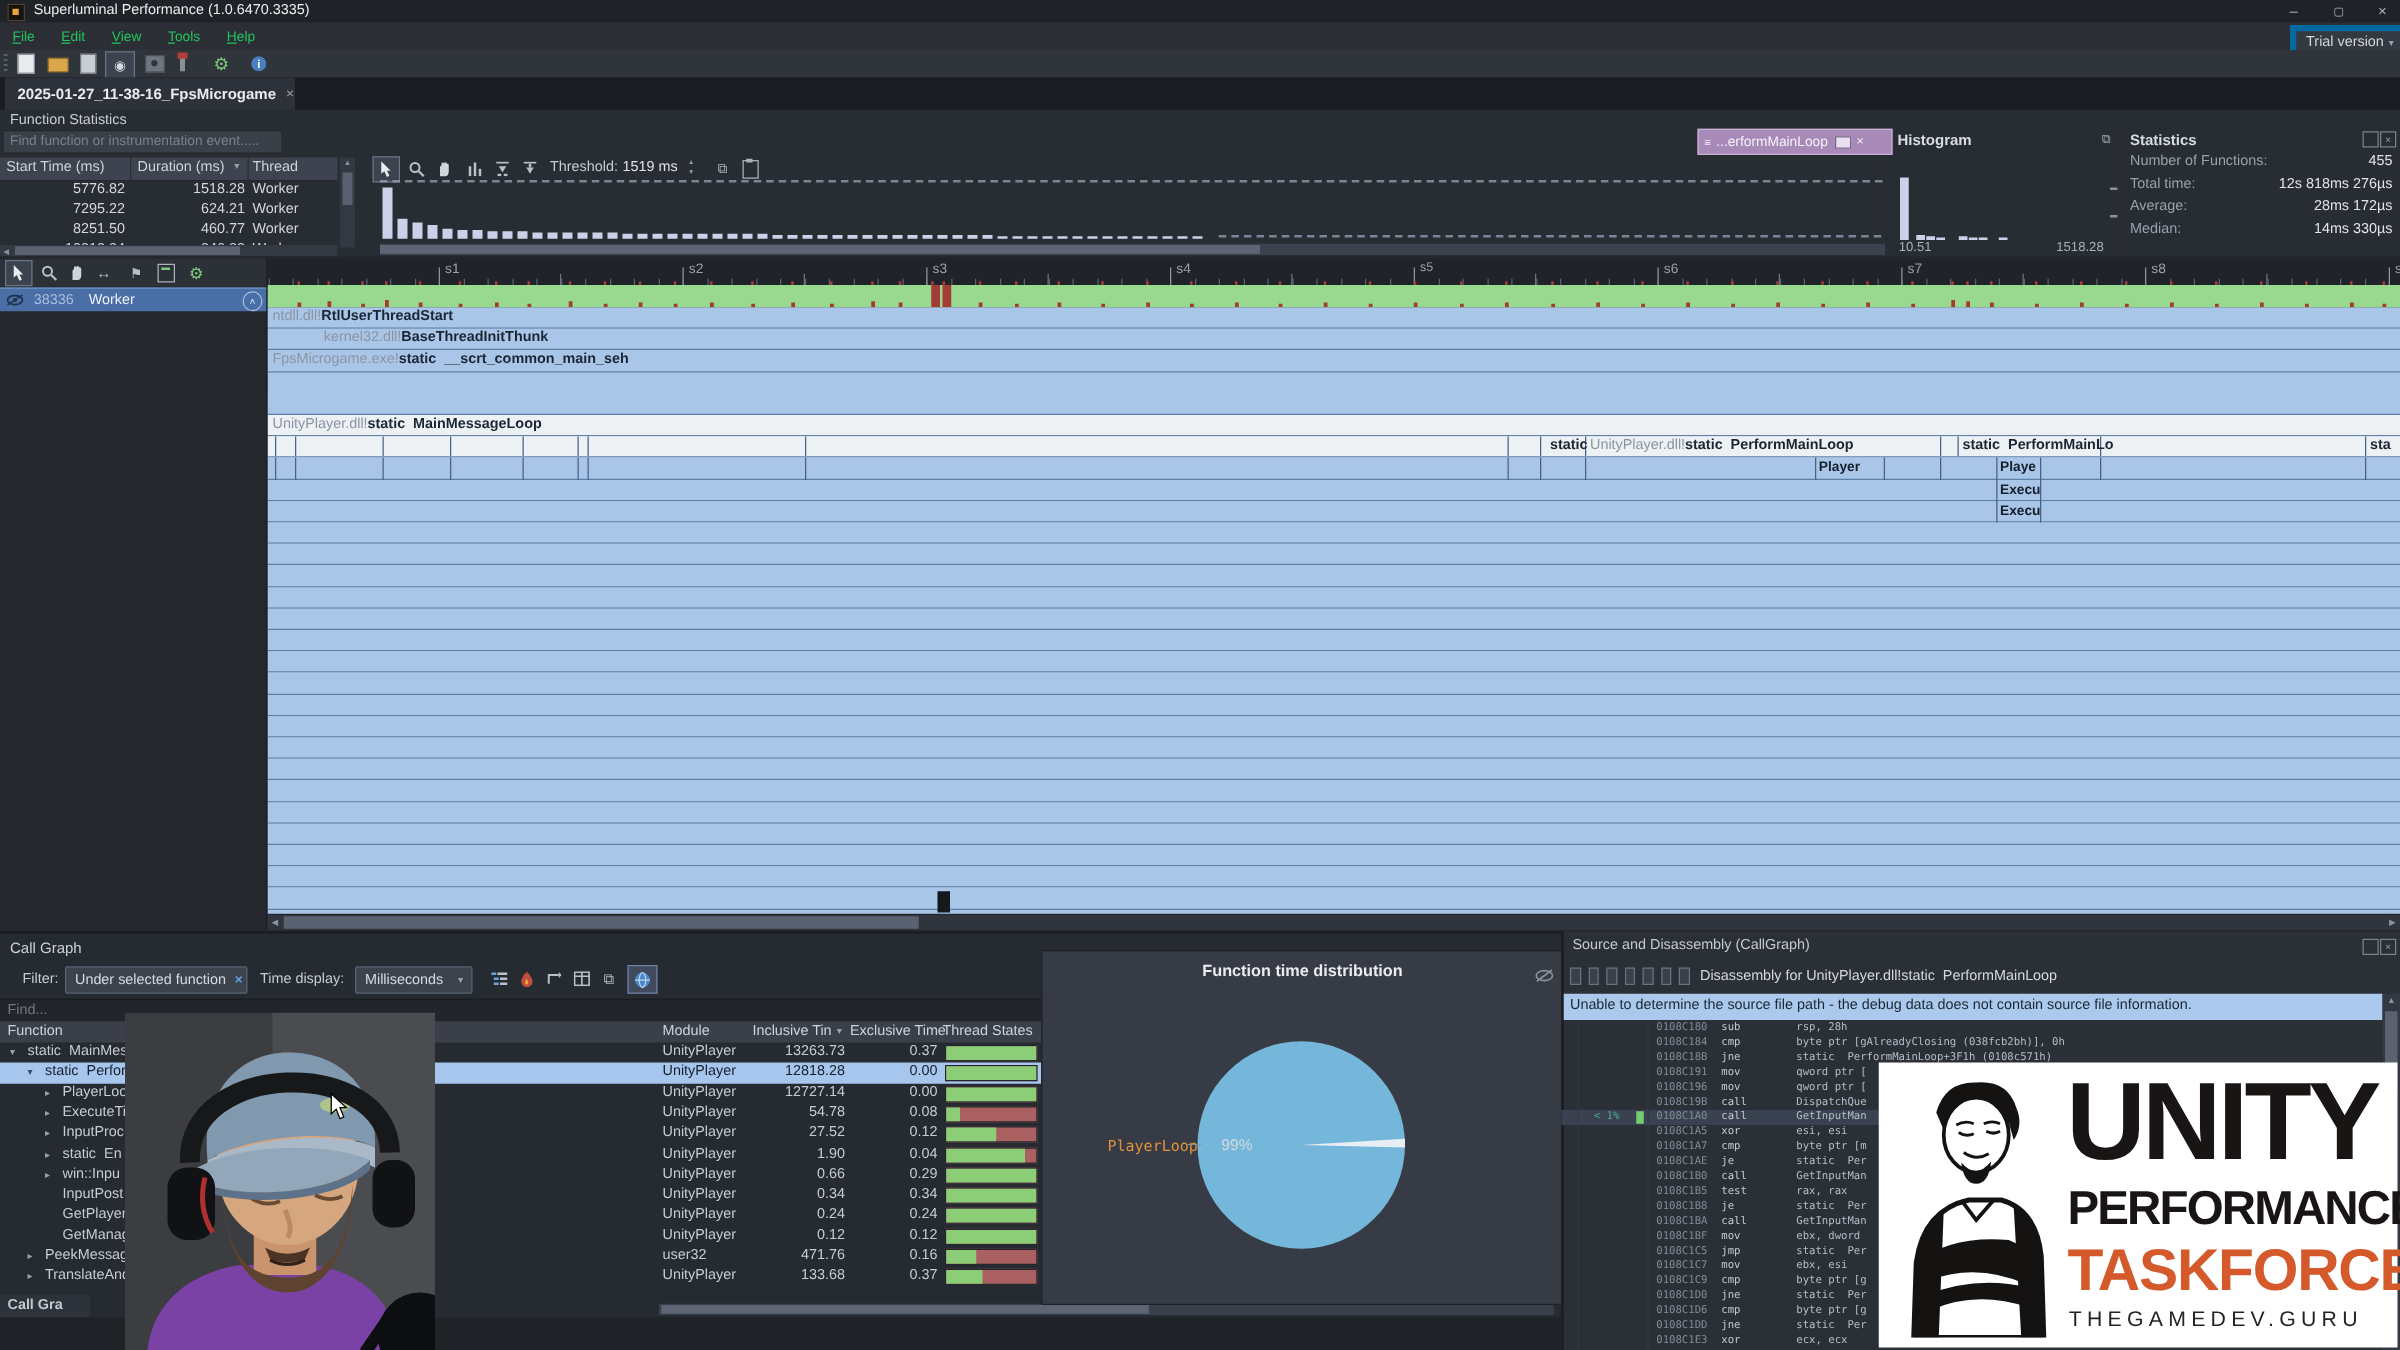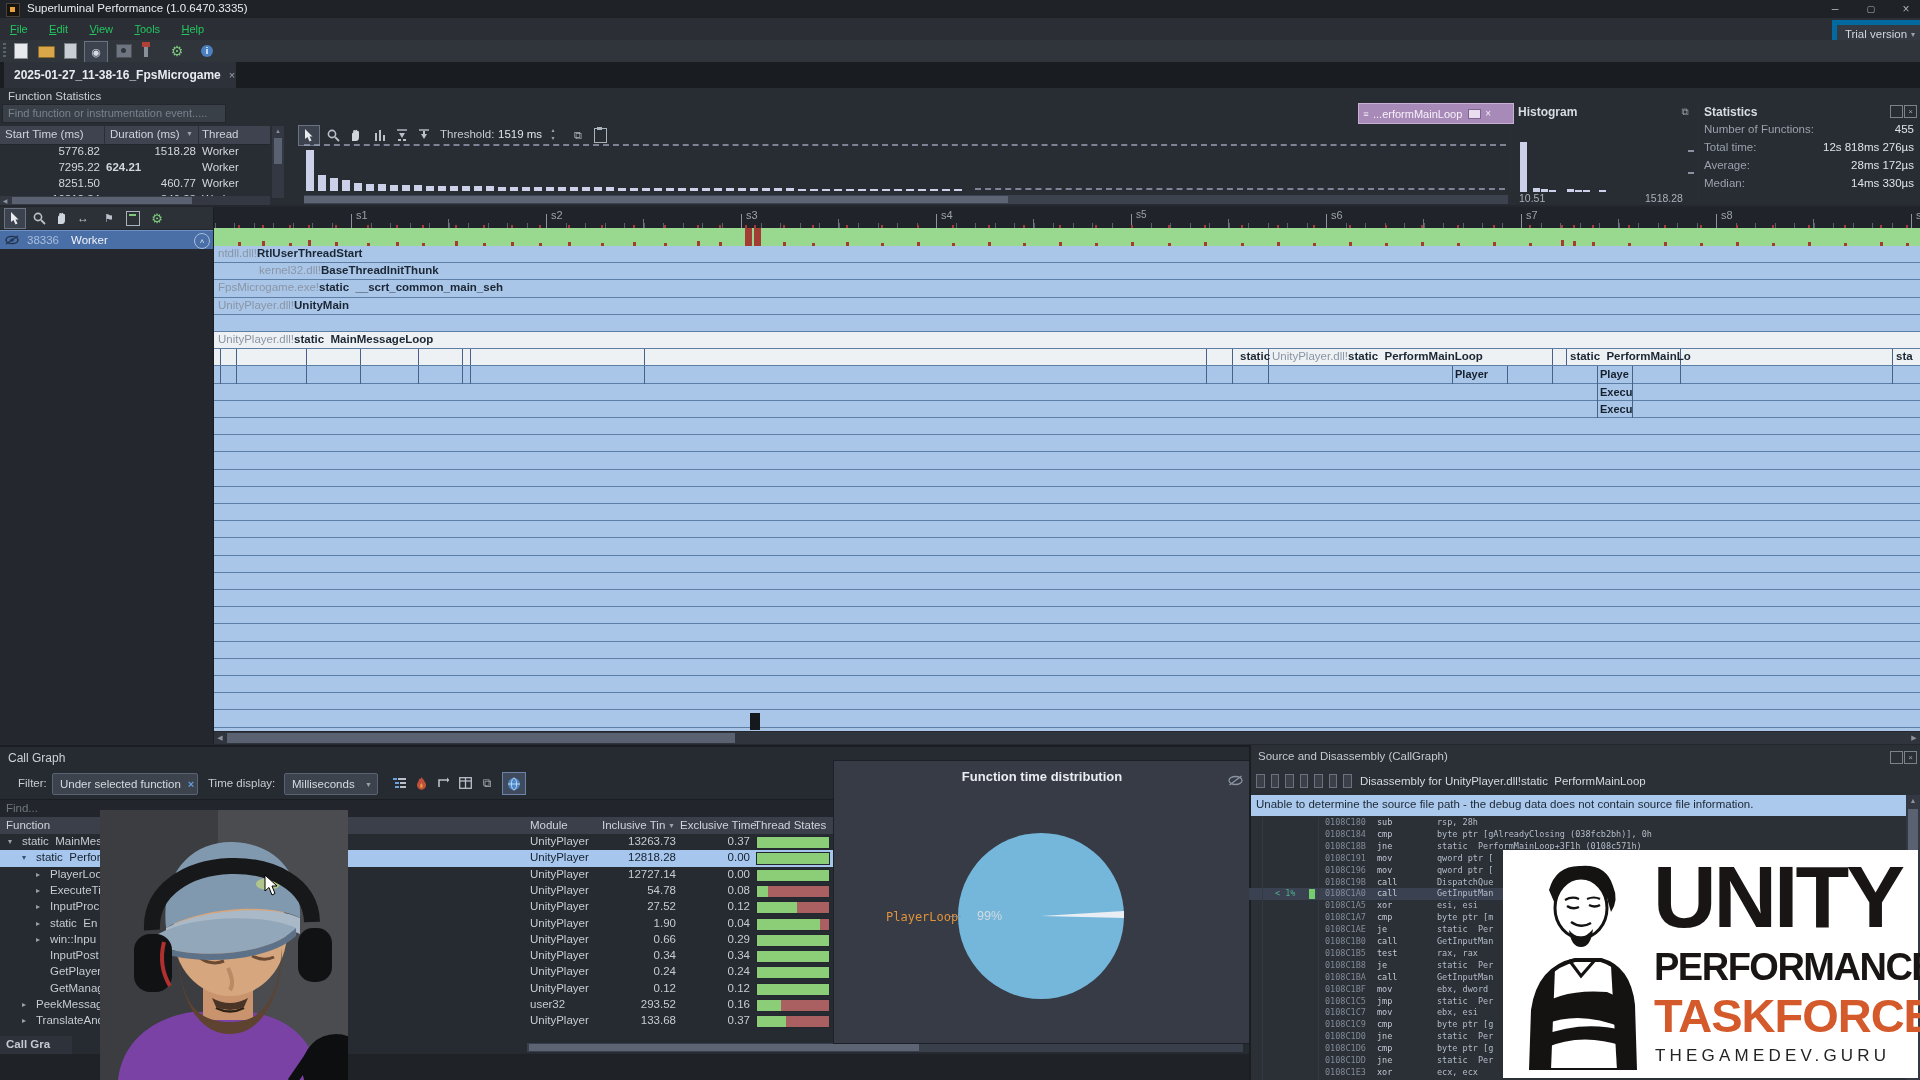--- a/index.html
+++ b/index.html
@@ -86,21 +86,21 @@
     <div class="abs colsep" style="left:198px;top:0;height:18px"></div>
   </div>
   <div class="abs" id="fs-rows" style="left:0;top:144px;width:270px;height:52px;overflow:hidden;font-size:11.5px;color:#d2d7dd">
       <div class="abs" style="left: 0px; top: 0px; width: 270px; height: 16px;">
         <div class="abs" style="left: 0px; top: 1px; width: 100px; text-align: right;">5776.82</div>
         <div class="abs" style="left: 106px; top: 1px; width: 90px; text-align: right;">1518.28</div>
         <div class="abs" style="left: 202px; top: 1px;">Worker</div>
       </div>
       <div class="abs" style="left: 0px; top: 16px; width: 270px; height: 16px;">
         <div class="abs" style="left: 0px; top: 1px; width: 100px; text-align: right;">7295.22</div>
-        <div class="abs" style="left: 106px; top: 1px; width: 90px; text-align: left; font-weight: bold;">624.21</div>
+        <div class="abs" style="left: 106px; top: 1px; width: 90px; text-align: right;">624.21</div>
         <div class="abs" style="left: 202px; top: 1px;">Worker</div>
       </div>
       <div class="abs" style="left: 0px; top: 32px; width: 270px; height: 16px;">
         <div class="abs" style="left: 0px; top: 1px; width: 100px; text-align: right;">8251.50</div>
         <div class="abs" style="left: 106px; top: 1px; width: 90px; text-align: right;">460.77</div>
         <div class="abs" style="left: 202px; top: 1px;">Worker</div>
       </div>
       <div class="abs" style="left: 0px; top: 48px; width: 270px; height: 16px;">
         <div class="abs" style="left: 0px; top: 1px; width: 100px; text-align: right;">10312.84</div>
         <div class="abs" style="left: 106px; top: 1px; width: 90px; text-align: right;">346.83</div>
@@ -543,23 +543,20 @@
   <div class="abs" id="stack" style="left:214px;top:246px;width:1706px;height:485px;background:#a9c6e9;overflow:hidden">
       <div class="abs" style="left: 0px; top: 0px; width: 1706px; height: 16.2px; background: rgb(169, 198, 233); border-bottom: 1px solid rgb(93, 127, 166); overflow: hidden;">
         <div class="abs nw" style="left: 4px; top: 1px; font-size: 11.5px;"><span class="nw" style="color: rgb(138, 149, 164);">ntdll.dll!</span><span class="nw" style="color: rgb(27, 38, 51); font-weight: bold;">RtlUserThreadStart</span></div>
       </div>
       <div class="abs" style="left: 0px; top: 17.2px; width: 1706px; height: 16.2px; background: rgb(169, 198, 233); border-bottom: 1px solid rgb(93, 127, 166); overflow: hidden;">
         <div class="abs nw" style="left: 4px; top: 1px; font-size: 11.5px;"><span class="nw" style="color: rgb(138, 149, 164); margin-left: 41px;">kernel32.dll!</span><span class="nw" style="color: rgb(27, 38, 51); font-weight: bold;">BaseThreadInitThunk</span></div>
       </div>
       <div class="abs" style="left: 0px; top: 34.4px; width: 1706px; height: 16.2px; background: rgb(169, 198, 233); border-bottom: 1px solid rgb(93, 127, 166); overflow: hidden;">
         <div class="abs nw" style="left: 4px; top: 1px; font-size: 11.5px;"><span class="nw" style="color: rgb(138, 149, 164);">FpsMicrogame.exe!</span><span class="nw" style="color: rgb(27, 38, 51); font-weight: bold;">static  __scrt_common_main_seh</span></div>
       </div>
-      <div class="abs" style="left: 0px; top: 51.6px; width: 1706px; height: 16.2px; background: rgb(169, 198, 233); border-bottom: 1px solid rgb(93, 127, 166); overflow: hidden;">
-        <div class="abs nw" style="left: 4px; top: 1px; font-size: 11.5px;"><span class="nw" style="color: rgb(138, 149, 164);">UnityPlayer.dll!</span><span class="nw" style="color: rgb(27, 38, 51); font-weight: bold;">UnityMain</span></div>
-      </div>
       <div class="abs" style="left: 0px; top: 68.8px; width: 1706px; height: 16.2px; background: rgb(169, 198, 233); border-bottom: 1px solid rgb(93, 127, 166); overflow: hidden;">
         <div class="abs nw" style="left: 4px; top: 1px; font-size: 11.5px; margin-top: 40px;"><span class="nw" style="color: rgb(138, 149, 164);">UnityPlayer.dll!</span><span class="nw" style="color: rgb(27, 38, 51); font-weight: bold;">UnityMainImpl</span></div>
       </div>
       <div class="abs" style="left: 0px; top: 86px; width: 1706px; height: 16.2px; background: rgb(238, 241, 244); border-bottom: 1px solid rgb(93, 127, 166); overflow: hidden;">
         <div class="abs nw" style="left: 4px; top: 1px; font-size: 11.5px;"><span class="nw" style="color: rgb(138, 149, 164);">UnityPlayer.dll!</span><span class="nw" style="color: rgb(27, 38, 51); font-weight: bold;">static  MainMessageLoop</span></div>
       </div>
       <div class="abs" style="left: 0px; top: 103.2px; width: 1706px; height: 16.2px; background: rgb(238, 241, 244); border-bottom: 1px solid rgb(93, 127, 166); overflow: hidden;">
         <div class="abs" style="left: 6px; top: 0px; width: 1px; height: 100%; background: rgb(73, 96, 138);"></div>
         <div class="abs" style="left: 22px; top: 0px; width: 1px; height: 100%; background: rgb(73, 96, 138);"></div>
         <div class="abs" style="left: 92px; top: 0px; width: 1px; height: 100%; background: rgb(73, 96, 138);"></div>
@@ -789,21 +786,21 @@
         <div class="abs" style="left: 596px; top: 1px; width: 80px; text-align: right; color: rgb(198, 204, 212);">0.12</div>
         <div class="abs" style="left: 682px; top: 1px; width: 68px; text-align: right; color: rgb(198, 204, 212);">0.12</div>
         <div class="abs" style="left: 756px; top: 2px; width: 72px; height: 11px; background: rgb(170, 95, 96); border: 1px solid rgb(35, 39, 46);">
           <div class="abs" style="left: 0px; top: 0px; width: 100%; height: 100%; background: rgb(140, 205, 120);"></div>
         </div>
       </div>
       <div class="abs" style="left: 0px; top: 163px; width: 833px; height: 16.3px;">
         <div class="abs" style="left: 22px; top: 3px; font-size: 8px; color: rgb(154, 163, 173);">▸</div>
         <div class="abs nw" style="left: 36px; top: 1px; color: rgb(198, 204, 212);">PeekMessageA</div>
         <div class="abs" style="left: 530px; top: 1px; color: rgb(198, 204, 212);">user32</div>
-        <div class="abs" style="left: 596px; top: 1px; width: 80px; text-align: right; color: rgb(198, 204, 212);">293.52</div>
+        <div class="abs" style="left: 596px; top: 1px; width: 80px; text-align: right; color: rgb(198, 204, 212);">471.76</div>
         <div class="abs" style="left: 682px; top: 1px; width: 68px; text-align: right; color: rgb(198, 204, 212);">0.16</div>
         <div class="abs" style="left: 756px; top: 2px; width: 72px; height: 11px; background: rgb(170, 95, 96); border: 1px solid rgb(35, 39, 46);">
           <div class="abs" style="left: 0px; top: 0px; width: 33%; height: 100%; background: rgb(140, 205, 120);"></div>
         </div>
       </div>
       <div class="abs" style="left: 0px; top: 179.3px; width: 833px; height: 16.3px;">
         <div class="abs" style="left: 22px; top: 3px; font-size: 8px; color: rgb(154, 163, 173);">▸</div>
         <div class="abs nw" style="left: 36px; top: 1px; color: rgb(198, 204, 212);">TranslateAndDispatc</div>
         <div class="abs" style="left: 530px; top: 1px; color: rgb(198, 204, 212);">UnityPlayer</div>
         <div class="abs" style="left: 596px; top: 1px; width: 80px; text-align: right; color: rgb(198, 204, 212);">133.68</div>

